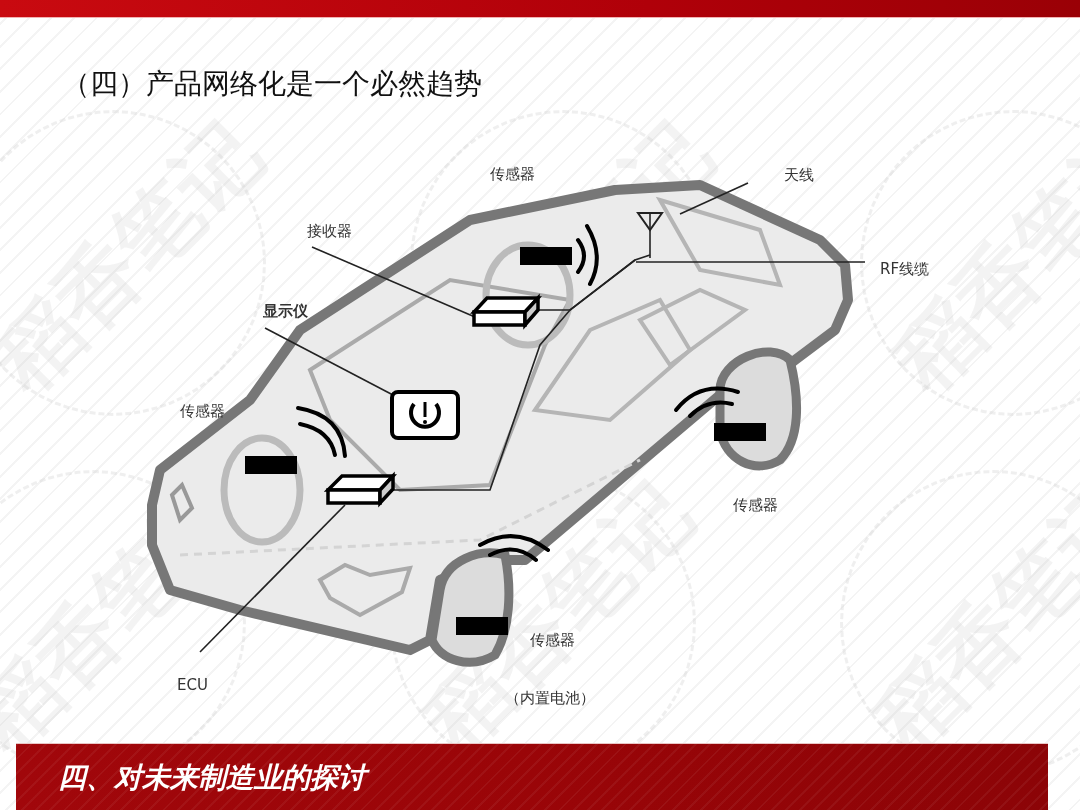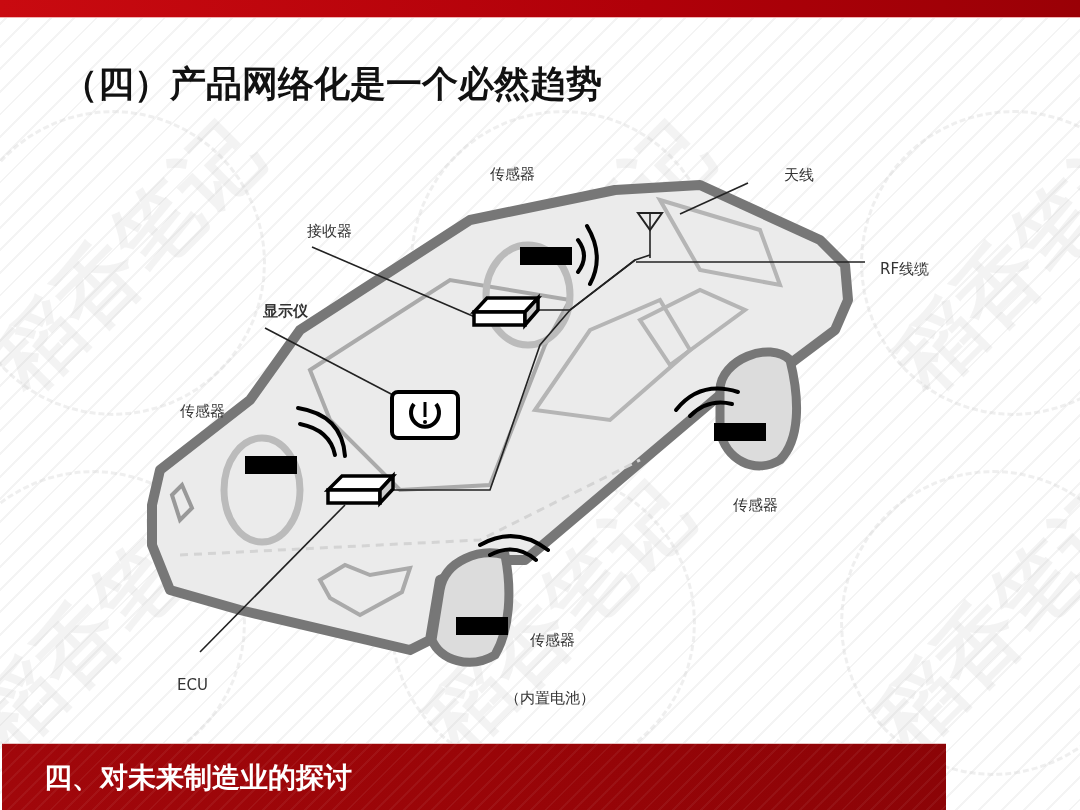--- a/index.html
+++ b/index.html
@@ -11,33 +11,34 @@
   .bg-stripes {
     position: absolute; left: 0; top: 0; width: 1080px; height: 810px;
     background: repeating-linear-gradient(135deg, rgba(235,235,235,0.55) 0 2px, rgba(255,255,255,0) 2px 16px);
   }
   .top-bar {
     position: absolute; left: 0; top: 0; width: 1080px; height: 17px;
     background: linear-gradient(90deg, #c90a10 0%, #b00009 60%, #9a0006 100%);
     border-bottom: 1px solid #f2b3b3;
   }
   .title {
-    position: absolute; left: 62px; top: 58px; font-size: 36px; font-weight: bold;
+    position: absolute; left: 62px; top: 58px; font-size: 28px; font-weight: normal;
     color: #111; letter-spacing: 0px; line-height: 52px;
   }
   .diagram { position: absolute; left: 0; top: 0; width: 1080px; height: 810px; }
   .label {
     position: absolute; font-size: 15px; color: #333; line-height: 26px; white-space: nowrap;
   }
   .footer-bar {
-    position: absolute; left: 2px; top: 743px; width: 944px; height: 67px;
+    position: absolute; left: 16px; top: 743px; width: 1032px; height: 67px;
     background:
       repeating-linear-gradient(135deg, rgba(255,255,255,0.05) 0 2px, rgba(255,255,255,0) 2px 10px),
       linear-gradient(90deg, #a1070b 0%, #9a0508 50%, #8c0407 100%);
     border-top: 1px solid #e9c6c6;
+    font-style: italic;
   }
   .footer-text {
     position: absolute; left: 42px; top: 14px; font-size: 28px; font-weight: bold; color: #ffffff;
     line-height: 40px;
   }
   .watermark {
     position: absolute; font-size: 84px; color: rgba(200,200,200,0.22); font-weight: bold;
     transform: rotate(-45deg); white-space: nowrap; pointer-events: none;
   }
   .wm-ring {

